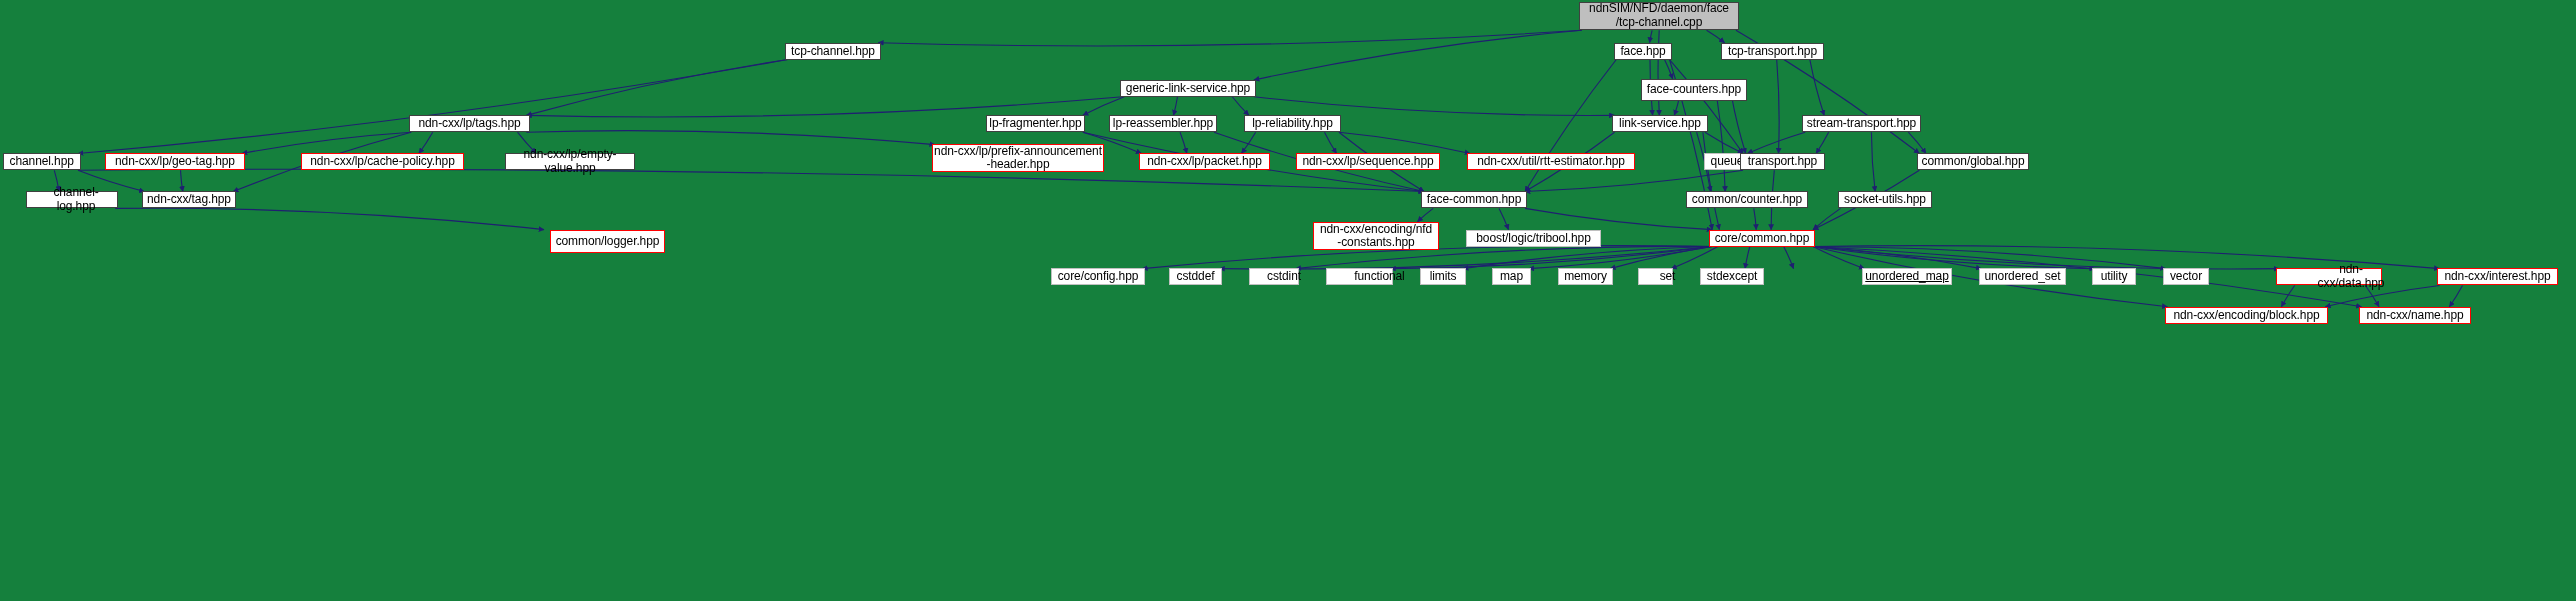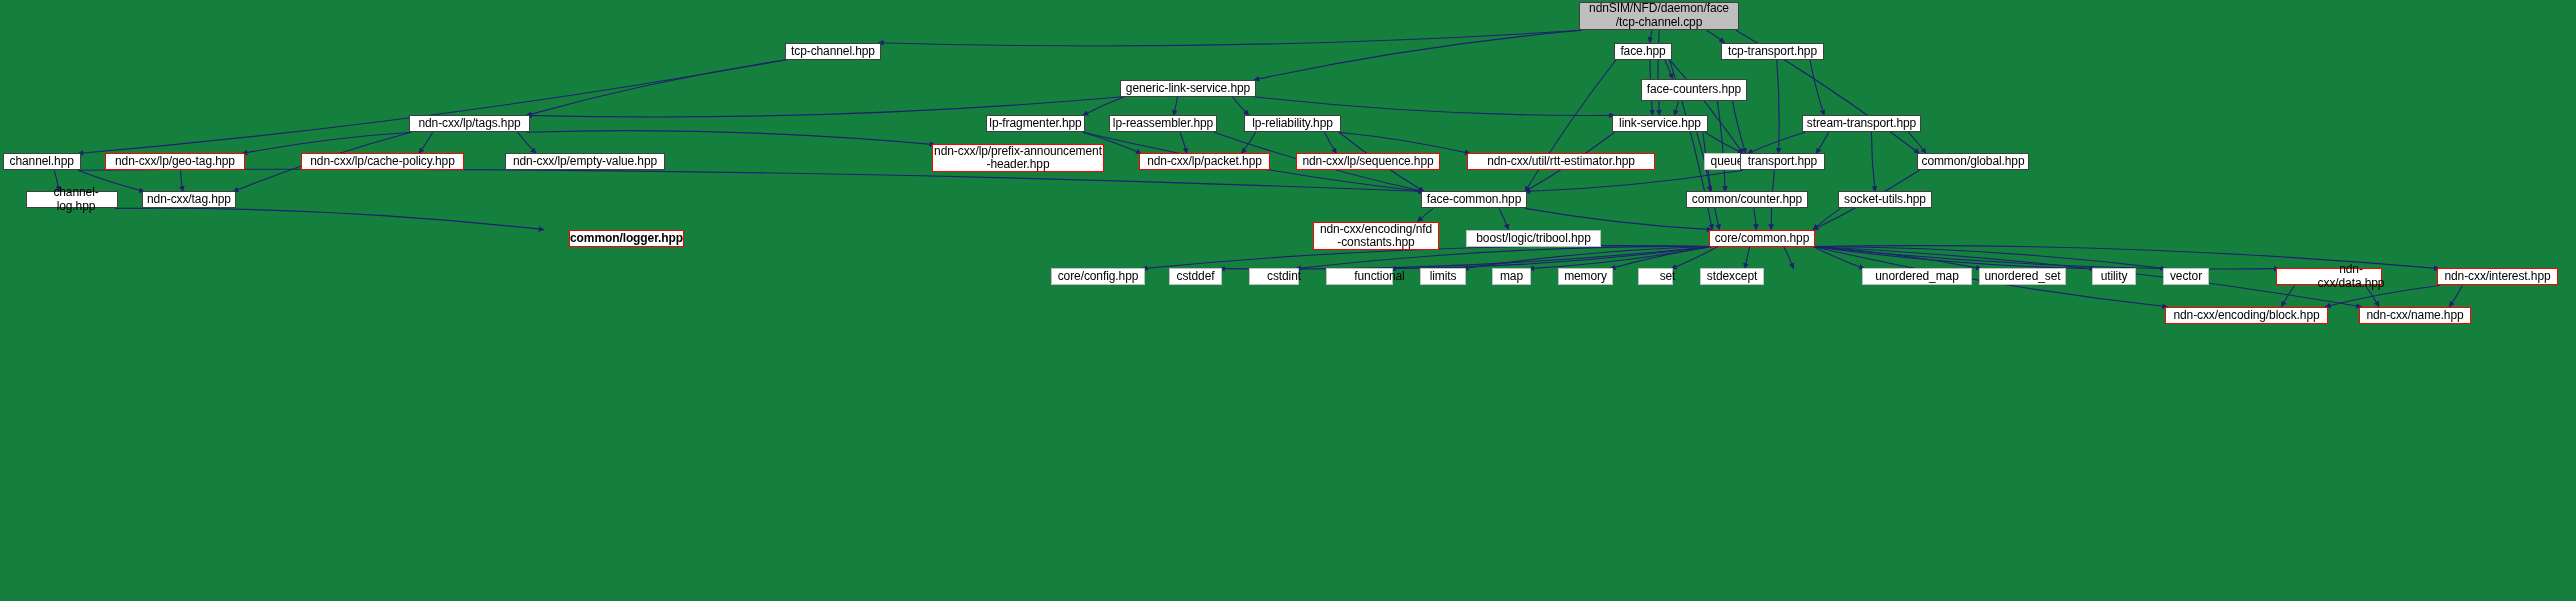--- a/index.html
+++ b/index.html
@@ -157,50 +157,50 @@
       <div class="node local" style="left: 1641px; top: 79px; width: 106px; height: 22px;">face-counters.hpp</div>
       <div class="node local" style="left: 409px; top: 115px; width: 121px; height: 17px;">ndn-cxx/lp/tags.hpp</div>
       <div class="node local" style="left: 986px; top: 115px; width: 99px; height: 17px;">lp-fragmenter.hpp</div>
       <div class="node local" style="left: 1109px; top: 115px; width: 108px; height: 17px;">lp-reassembler.hpp</div>
       <div class="node local" style="left: 1244px; top: 115px; width: 97px; height: 17px;">lp-reliability.hpp</div>
       <div class="node local" style="left: 1612px; top: 115px; width: 96px; height: 17px;">link-service.hpp</div>
       <div class="node local" style="left: 1802px; top: 115px; width: 119px; height: 17px;">stream-transport.hpp</div>
       <div class="node local" style="left: 2.7px; top: 153px; width: 78px; height: 17px;">channel.hpp</div>
       <div class="node external" style="left: 105px; top: 153px; width: 140px; height: 17px;">ndn-cxx/lp/geo-tag.hpp</div>
       <div class="node external" style="left: 301px; top: 153px; width: 163px; height: 17px;">ndn-cxx/lp/cache-policy.hpp</div>
-      <div class="node local" style="left: 505px; top: 153px; width: 160px; height: 17px;">ndn-cxx/lp/empty-value.hpp</div>
+      <div class="node local" style="left: 505px; top: 153px; width: 130px; height: 17px;">ndn-cxx/lp/empty-value.hpp</div>
       <div class="node external" style="left: 932px; top: 144px; width: 172px; height: 28px;">ndn-cxx/lp/prefix-announcement
 -header.hpp</div>
       <div class="node external" style="left: 1139px; top: 153px; width: 131px; height: 17px;">ndn-cxx/lp/packet.hpp</div>
       <div class="node external" style="left: 1296px; top: 153px; width: 144px; height: 17px;">ndn-cxx/lp/sequence.hpp</div>
-      <div class="node external" style="left: 1467px; top: 153px; width: 188px; height: 17px;">ndn-cxx/util/rtt-estimator.hpp</div>
+      <div class="node external" style="left: 1467px; top: 153px; width: 168px; height: 17px;">ndn-cxx/util/rtt-estimator.hpp</div>
       <div class="node system" style="left: 1704px; top: 153px; width: 46px; height: 17px;">queue</div>
       <div class="node local" style="left: 1740px; top: 153px; width: 85px; height: 17px;">transport.hpp</div>
       <div class="node local" style="left: 1917px; top: 153px; width: 112px; height: 17px;">common/global.hpp</div>
       <div class="node local" style="left: 26px; top: 191px; width: 92px; height: 17px; padding-left: 8px;">channel-log.hpp</div>
       <div class="node local" style="left: 142px; top: 191px; width: 94px; height: 17px;">ndn-cxx/tag.hpp</div>
       <div class="node local" style="left: 1421px; top: 191px; width: 106px; height: 17px;">face-common.hpp</div>
       <div class="node local" style="left: 1686px; top: 191px; width: 122px; height: 17px;">common/counter.hpp</div>
       <div class="node local" style="left: 1838px; top: 191px; width: 94px; height: 17px;">socket-utils.hpp</div>
-      <div class="node external" style="left: 569px; top: 230px; width: 115px; height: 17px; font-weight: bold;">common/logger.hpp</div>
+      <div class="node external" style="left: 550px; top: 230px; width: 115px; height: 23px;">common/logger.hpp</div>
       <div class="node external" style="left: 1313px; top: 222px; width: 126px; height: 28px;">ndn-cxx/encoding/nfd
 -constants.hpp</div>
       <div class="node system" style="left: 1466px; top: 230px; width: 135px; height: 17px;">boost/logic/tribool.hpp</div>
       <div class="node external" style="left: 1709px; top: 230px; width: 106px; height: 17px;">core/common.hpp</div>
       <div class="node system" style="left: 1051px; top: 268px; width: 94px; height: 17px;">core/config.hpp</div>
       <div class="node system" style="left: 1169px; top: 268px; width: 53px; height: 17px;">cstddef</div>
       <div class="node system" style="left: 1249px; top: 268px; width: 50px; height: 17px; padding-left: 20px;">cstdint</div>
       <div class="node system" style="left: 1326px; top: 268px; width: 67px; height: 17px; padding-left: 40px;">functional</div>
       <div class="node system" style="left: 1420px; top: 268px; width: 46px; height: 17px;">limits</div>
       <div class="node system" style="left: 1492px; top: 268px; width: 39px; height: 17px;">map</div>
       <div class="node system" style="left: 1558px; top: 268px; width: 55px; height: 17px;">memory</div>
       <div class="node system" style="left: 1638px; top: 268px; width: 35px; height: 17px; padding-left: 24px;">set</div>
       <div class="node system" style="left: 1700px; top: 268px; width: 64px; height: 17px;">stdexcept</div>
       <div class="node system" style="left: 1875px; top: 268px; width: 44px; height: 17px;">string</div>
-      <div class="node system" style="left: 1862px; top: 268px; width: 110px; height: 17px;">unordered_map</div>
+      <div class="node system" style="left: 1862px; top: 268px; width: 90px; height: 17px; text-decoration: underline;">unordered_map</div>
       <div class="node system" style="left: 1979px; top: 268px; width: 87px; height: 17px;">unordered_set</div>
       <div class="node system" style="left: 2092px; top: 268px; width: 44px; height: 17px;">utility</div>
       <div class="node system" style="left: 2163px; top: 268px; width: 46px; height: 17px;">vector</div>
       <div class="node external" style="left: 2276px; top: 268px; width: 106px; height: 17px; padding-left: 44px;">ndn-cxx/data.hpp</div>
       <div class="node external" style="left: 2437px; top: 268px; width: 121px; height: 17px;">ndn-cxx/interest.hpp</div>
       <div class="node external" style="left: 2165px; top: 307px; width: 163px; height: 17px;">ndn-cxx/encoding/block.hpp</div>
       <div class="node external" style="left: 2359px; top: 307px; width: 112px; height: 17px;">ndn-cxx/name.hpp</div>
     </div>
 </div>
 

